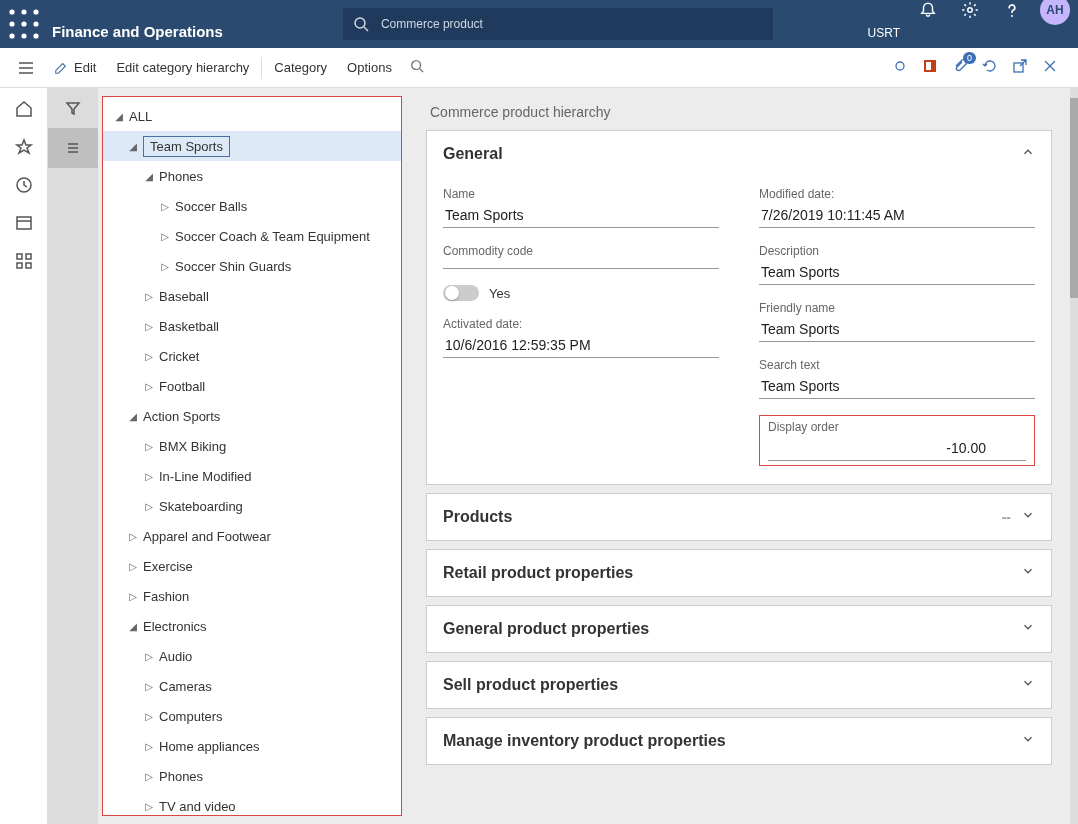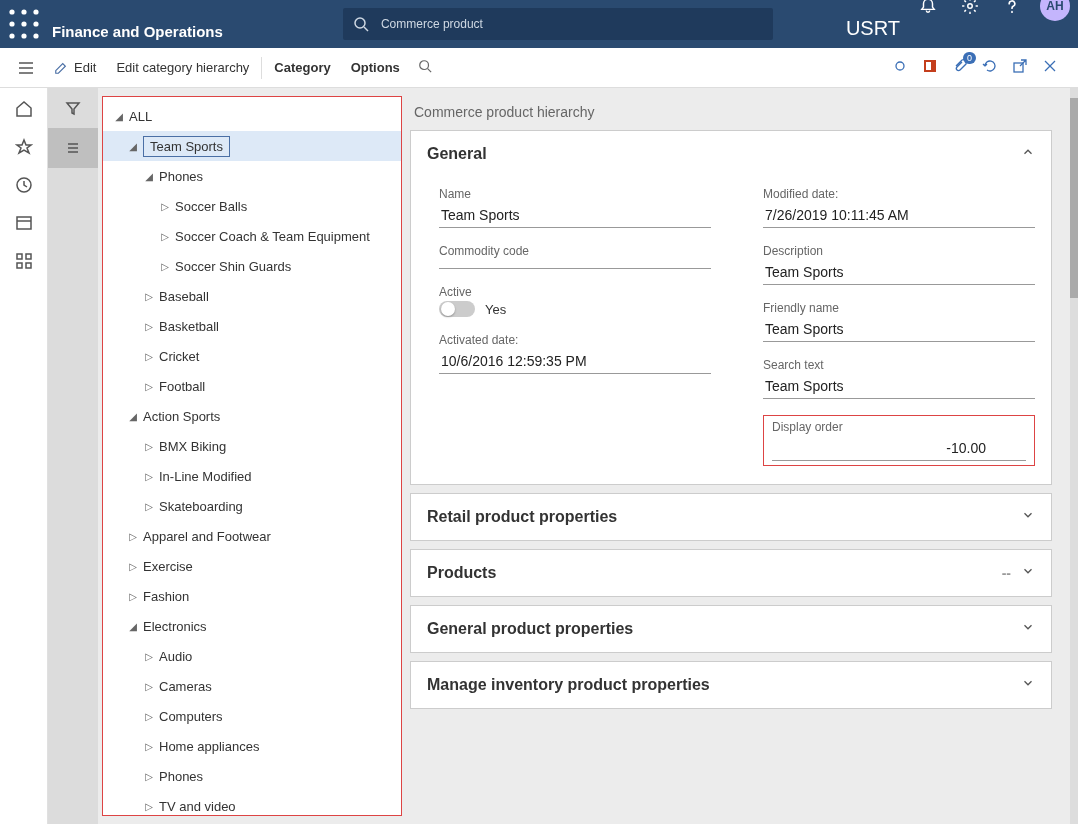--- a/index.html
+++ b/index.html
@@ -10,31 +10,31 @@
 .topbar .waffle { width: 32px; display:flex; justify-content:center; align-items:center; cursor:pointer; }
 .topbar .waffle svg { fill:#fff; }
 .topbar .app-title { font-size: 15px; font-weight: 600; margin-left: 12px; }
 .topbar .search { margin-left: 120px; width: 430px; height: 32px; background: #1f3a5c; display:flex; align-items:center; border-radius:2px; padding:0 10px; }
 .topbar .search svg { fill:#cfd8e3; width:16px; height:16px; }
 .topbar .search .search-text { color:#cfd8e3; font-size:12px; margin-left:12px; }
 .topbar .spacer { flex:1; }
 .topbar .right-icons { display:flex; align-items:center; gap:2px; }
 .topbar .right-icons .ico { width:40px; height:48px; display:flex; align-items:center; justify-content:center; cursor:pointer; }
 .topbar .right-icons svg { fill:#fff; width:18px; height:18px; }
-.topbar .company { font-size:20px; margin-right:6px;margin-top:46px; }
+.topbar .company { font-size:12px; margin-right:6px;margin-top:46px; }
 .topbar .avatar { width:30px; height:30px; border-radius:50%; background:#c4b5fd; color:#2a4a70; display:flex; align-items:center; justify-content:center; font-size:12px; font-weight:600; margin-left:6px; }
 
 
 .actionbar { background:#fff; height:40px; border-bottom:1px solid #ddd; display:flex; align-items:center; padding:0 8px; }
 .actionbar .hamb { width:36px; display:flex; justify-content:center; cursor:pointer; }
 .actionbar .hamb svg { fill:#555; width:16px; }
 .actionbar .btn { padding:13px 10px; height:40px; display:flex; align-items:center; font-size:13px; color:#333; cursor:pointer; }
 .actionbar .btn.edit svg { fill:#4a6fa5; width:14px; margin-right:6px; }
 .actionbar .sep { width:1px; height:22px; background:#ddd; margin:0 2px; }
-.actionbar .btn.bold { font-weight:700; }
+.actionbar .btn.bold { font-weight:400; }
 .actionbar .search-ico { margin-left:8px; cursor:pointer; }
 .actionbar .search-ico svg { fill:#666; width:14px; }
 .actionbar .flex { flex:1; }
 .actionbar .right { display:flex; align-items:center; gap:14px; padding-right:12px; }
 .actionbar .right .ic { cursor:pointer; position:relative; }
 .actionbar .right svg { width:16px; height:16px; fill:#3b6fb6; }
 .actionbar .right .badge { position:absolute; top:-6px; right:-8px; background:#3b6fb6; color:#fff; border-radius:8px; font-size:9px; padding:0 4px; line-height:12px; }
 
 
 .content { display:flex; height:calc(100% - 48px - 40px); background:#ececec; }
@@ -51,31 +51,31 @@
 .tree-item { display:flex; align-items:center; height:30px; cursor:pointer; font-size:13px; color:#333; }
 .tree-item .arrow { display:inline-block; width:12px; text-align:center; color:#666; font-size:10px; margin-right:4px; }
 .tree-item .label { }
 .tree-item.selected { background:#dde9f7; }
 .tree-item.selected .label { border:1px solid #4a6fa5; padding:2px 6px; }
 .tree-item.l0 { padding-left:10px; }
 .tree-item.l1 { padding-left:24px; }
 .tree-item.l2 { padding-left:40px; }
 .tree-item.l3 { padding-left:56px; }
 
-.main { flex:1; padding:10px 18px 10px 8px; overflow-y:auto; height:100%; }
+.main { flex:1; padding:10px 18px 10px 24px; overflow-y:auto; height:100%; }
 .page-label { font-size:14px; color:#666; margin:6px 0 10px 4px; }
 
 .panel { background:#fff; border:1px solid #ccc; margin-bottom:8px; }
 .panel-header { display:flex; align-items:center; padding:14px 16px; cursor:pointer; font-size:16px; font-weight:600; color:#333; }
 .panel-header .flex { flex:1; }
 .panel-header .dashes { color:#999; margin-right:10px; font-size:14px; }
 .panel-header .chev svg { width:14px; height:14px; fill:none; stroke:#555; stroke-width:1.5; }
 
 .panel-body { padding:10px 16px 18px; display:flex; gap:40px; }
-.col { flex:1;margin-left:12px; }
+.col { flex:1; }
 .field { margin-bottom:16px; }
 .field-label { font-size:12px; color:#666; margin-bottom:2px; }
 .field-value { font-size:14px; color:#222; border-bottom:1px solid #999; padding:4px 2px; }
 .field-value.right { text-align:right; padding-right:40px; }
 .toggle { display:flex; align-items:center; gap:10px; margin-bottom:16px; }
 .toggle-track { width:36px; height:16px; background:#ccc; border-radius:8px; position:relative; }
 .toggle-thumb { width:14px; height:14px; background:#fff; border-radius:50%; position:absolute; top:1px; left:2px; box-shadow:0 1px 2px rgba(0,0,0,.3); }
 .highlight-box { border:1px solid #d44; padding:4px 8px 4px; }
 
 .vscroll { width:8px; background:#ddd; }
@@ -344,21 +344,20 @@
         <div class="col">
           <div class="field">
             <div class="field-label">Name</div>
             <div class="field-value">Team Sports</div>
           </div>
           <div class="field">
             <div class="field-label">Commodity code</div>
             <div class="field-value"></div>
           </div>
           <div>
-            <div class="field-label">Active</div>
             <div class="toggle">
               <div class="toggle-track">
                   <div class="toggle-thumb"></div>
                 </div>
               <span>Yes</span>
             </div>
           </div>
           <div class="field">
             <div class="field-label">Activated date:</div>
             <div class="field-value">10/6/2016 12:59:35 PM</div>
@@ -384,40 +383,49 @@
           <div class="highlight-box">
             <div class="field-label">Display order</div>
             <div class="field-value right">-10.00</div>
           </div>
         </div>
       </div>
     </div>
 
     <div class="panel">
       <div class="panel-header">
+        <span>Products</span>
+        <div class="flex"></div>
+        <span class="dashes">--</span>
+        <span class="chev"><svg viewBox="0 0 16 16">
+              <path d="M4 6l4 4 4-4"></path>
+            </svg></span>
+      </div>
+    </div>
+    <div class="panel">
+      <div class="panel-header">
         <span>Retail product properties</span>
         <div class="flex"></div>
         <span class="chev"><svg viewBox="0 0 16 16">
               <path d="M4 6l4 4 4-4"></path>
             </svg></span>
       </div>
     </div>
     <div class="panel">
       <div class="panel-header">
-        <span>Products</span>
-        <div class="flex"></div>
-        <span class="dashes">--</span>
+        <span>General product properties</span>
+        <div class="flex"></div>
         <span class="chev"><svg viewBox="0 0 16 16">
               <path d="M4 6l4 4 4-4"></path>
             </svg></span>
       </div>
     </div>
     <div class="panel">
       <div class="panel-header">
-        <span>General product properties</span>
+        <span>Sell product properties</span>
         <div class="flex"></div>
         <span class="chev"><svg viewBox="0 0 16 16">
               <path d="M4 6l4 4 4-4"></path>
             </svg></span>
       </div>
     </div>
     <div class="panel">
       <div class="panel-header">
         <span>Manage inventory product properties</span>
         <div class="flex"></div>

